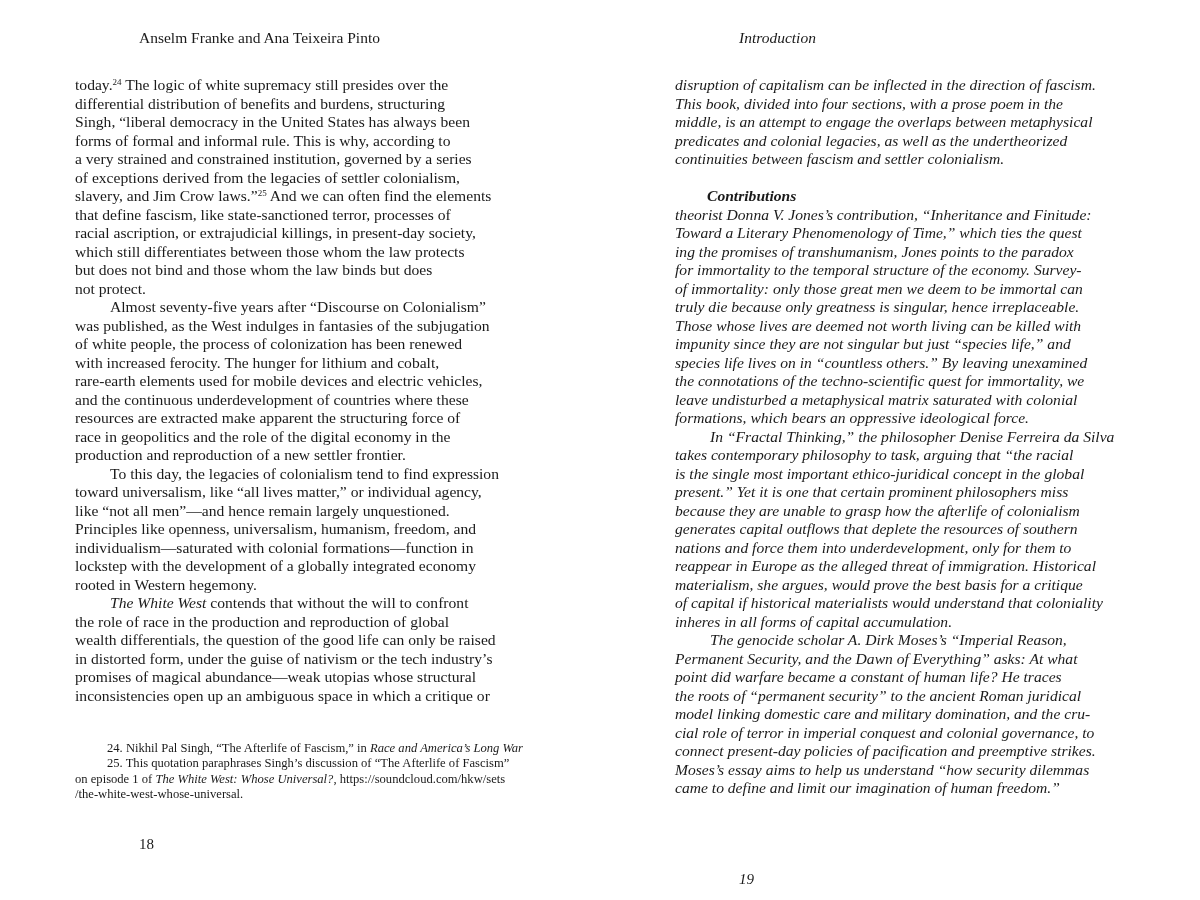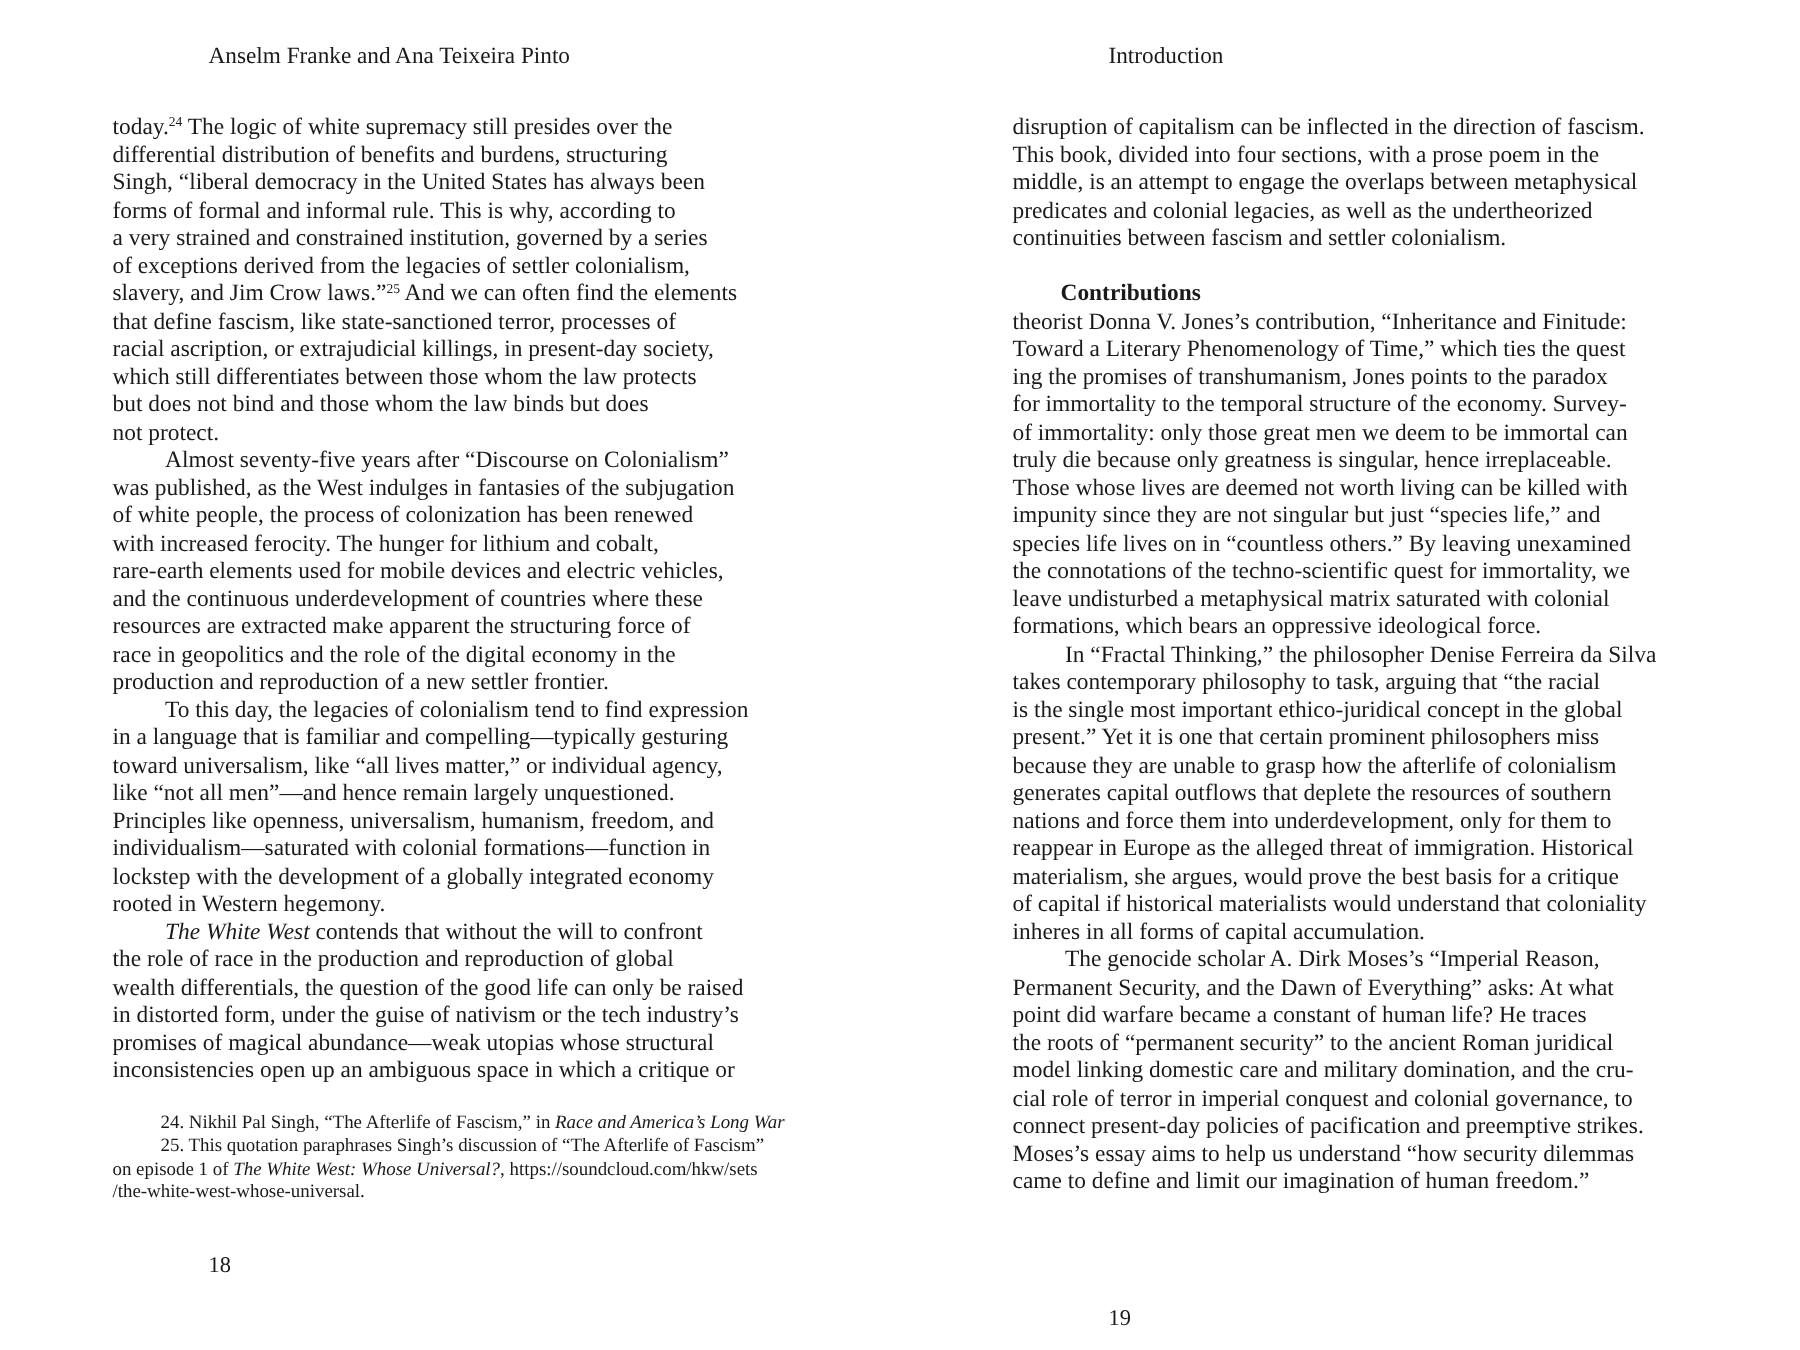--- a/index.html
+++ b/index.html
@@ -1,20 +1,20 @@
 <!DOCTYPE html>
 <html><head>
 <meta charset="utf-8">
 <style>
   html, body { margin:0; padding:0; }
   body { width:1200px; height:900px; background:#ffffff; position:relative; overflow:hidden;
          font-family:"Liberation Serif", "DejaVu Serif", serif; color:#1a1a1a; }
   .page { position:absolute; top:0; height:638px; }
   #page-left { left:0; width:600px; }
-  #page-right { left:600px; width:600px; }
+  #page-right { left:600px; width:600px;font-style:italic; }
   .running-head { position:absolute; top:29px; font-size:15.5px; white-space:nowrap; }
   #page-left .running-head { left:139px; }
   #page-right .running-head { left:139px; }
   .body { position:absolute; top:76px; }
   #page-left .body { left:75px; }
   #page-right .body { left:75px; }
   .line { height:18.5px; line-height:18.5px; font-size:15.6px; white-space:nowrap; }
   .indent { padding-left:35px; }
   .gap { height:18.5px; }
   .heading { font-weight:bold; padding-left:32px; }
@@ -48,21 +48,20 @@
       <div class="line indent"><span>Almost seventy-five years after “Discourse on Colonialism”</span></div>
       <div class="line"><span>was published, as the West indulges in fantasies of the subjugation</span></div>
       <div class="line"><span>of white people, the process of colonization has been renewed</span></div>
       <div class="line"><span>with increased ferocity. The hunger for lithium and cobalt,</span></div>
       <div class="line"><span>rare-earth elements used for mobile devices and electric vehicles,</span></div>
       <div class="line"><span>and the continuous underdevelopment of countries where these</span></div>
       <div class="line"><span>resources are extracted make apparent the structuring force of</span></div>
       <div class="line"><span>race in geopolitics and the role of the digital economy in the</span></div>
       <div class="line"><span>production and reproduction of a new settler frontier.</span></div>
       <div class="line indent"><span>To this day, the legacies of colonialism tend to find expression</span></div>
-      <div class="line"><span>in a language that is familiar and compelling—typically gesturing</span></div>
       <div class="line"><span>toward universalism, like “all lives matter,” or individual agency,</span></div>
       <div class="line"><span>like “not all men”—and hence remain largely unquestioned.</span></div>
       <div class="line"><span>Principles like openness, universalism, humanism, freedom, and</span></div>
       <div class="line"><span>individualism—saturated with colonial formations—function in</span></div>
       <div class="line"><span>lockstep with the development of a globally integrated economy</span></div>
       <div class="line"><span>rooted in Western hegemony.</span></div>
       <div class="line indent"><i>The White West</i><span> contends that without the will to confront</span></div>
       <div class="line"><span>the role of race in the production and reproduction of global</span></div>
       <div class="line"><span>wealth differentials, the question of the good life can only be raised</span></div>
       <div class="line"><span>in distorted form, under the guise of nativism or the tech industry’s</span></div>

